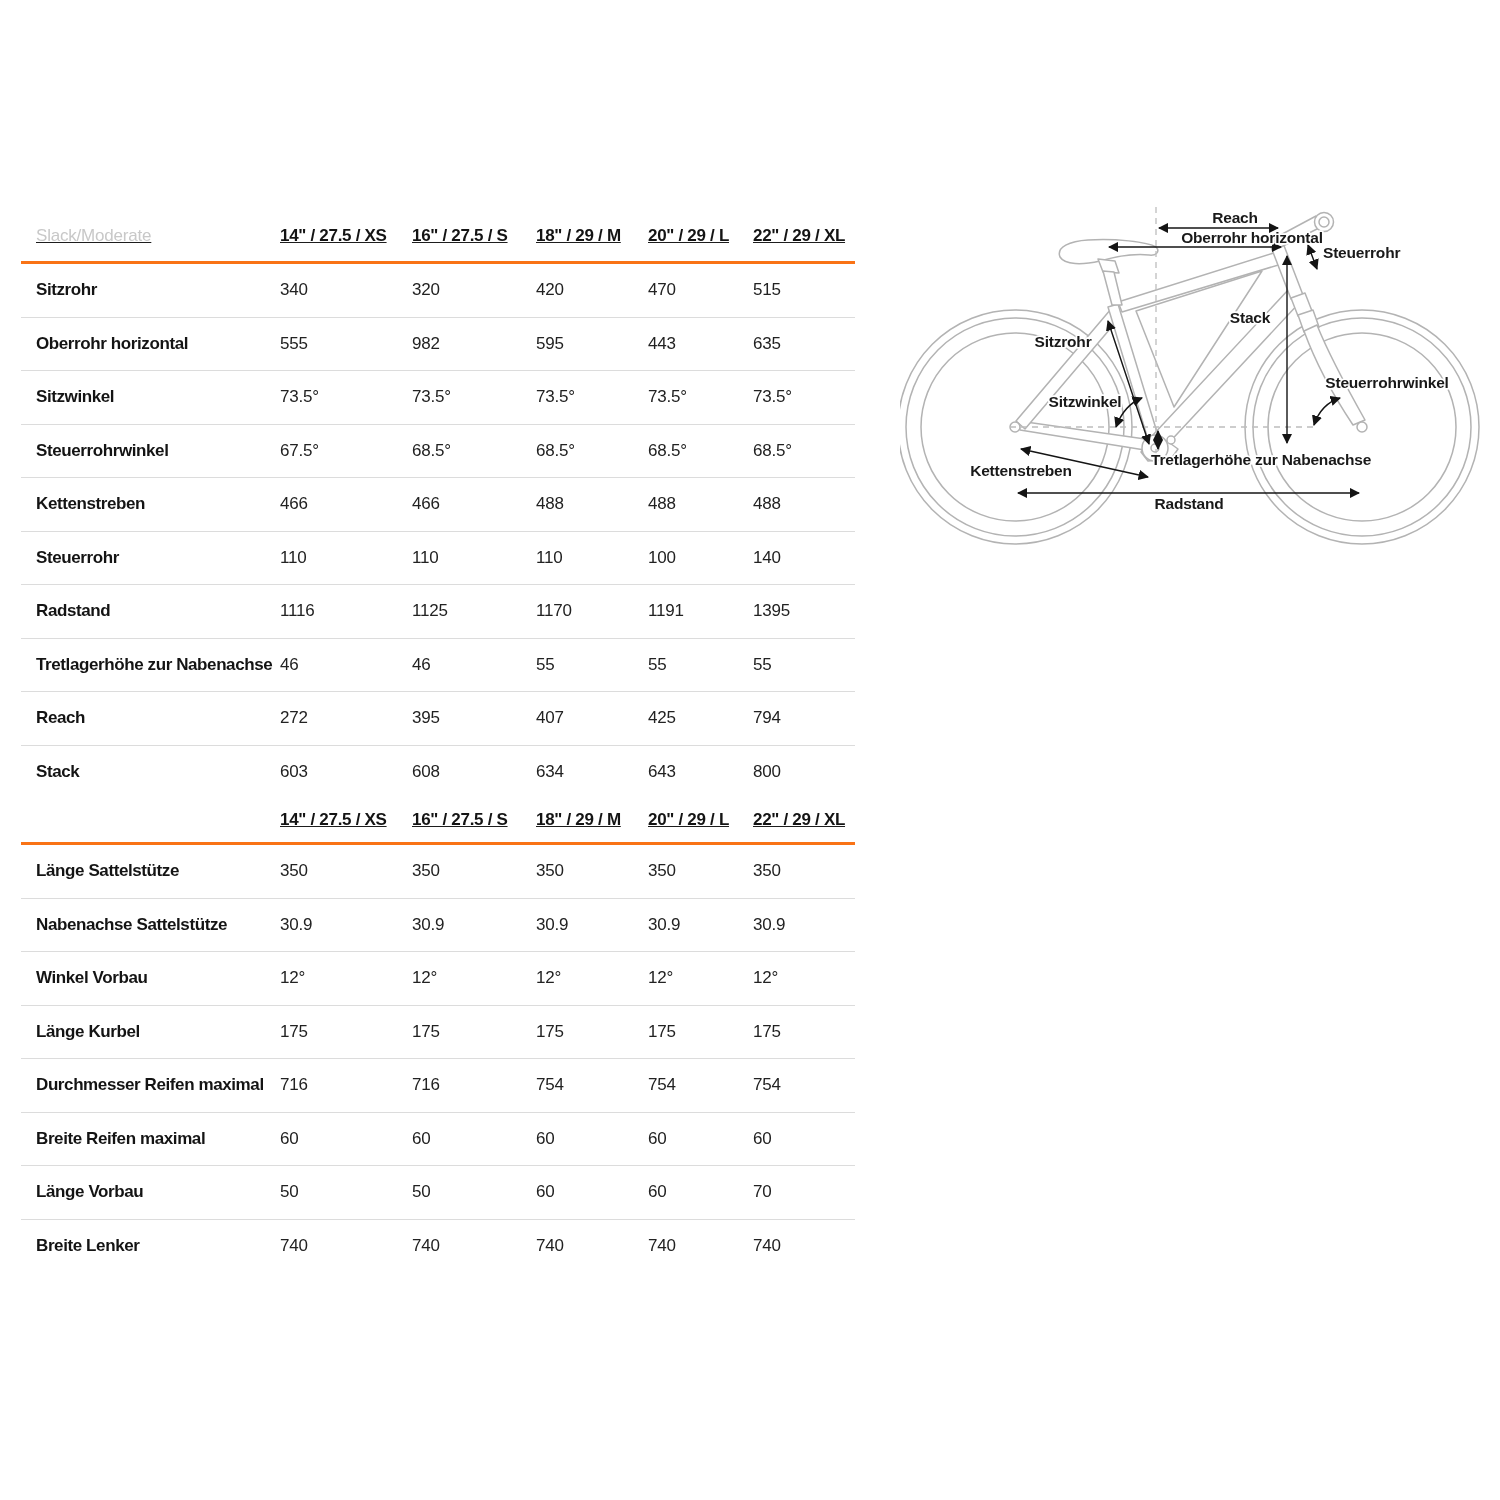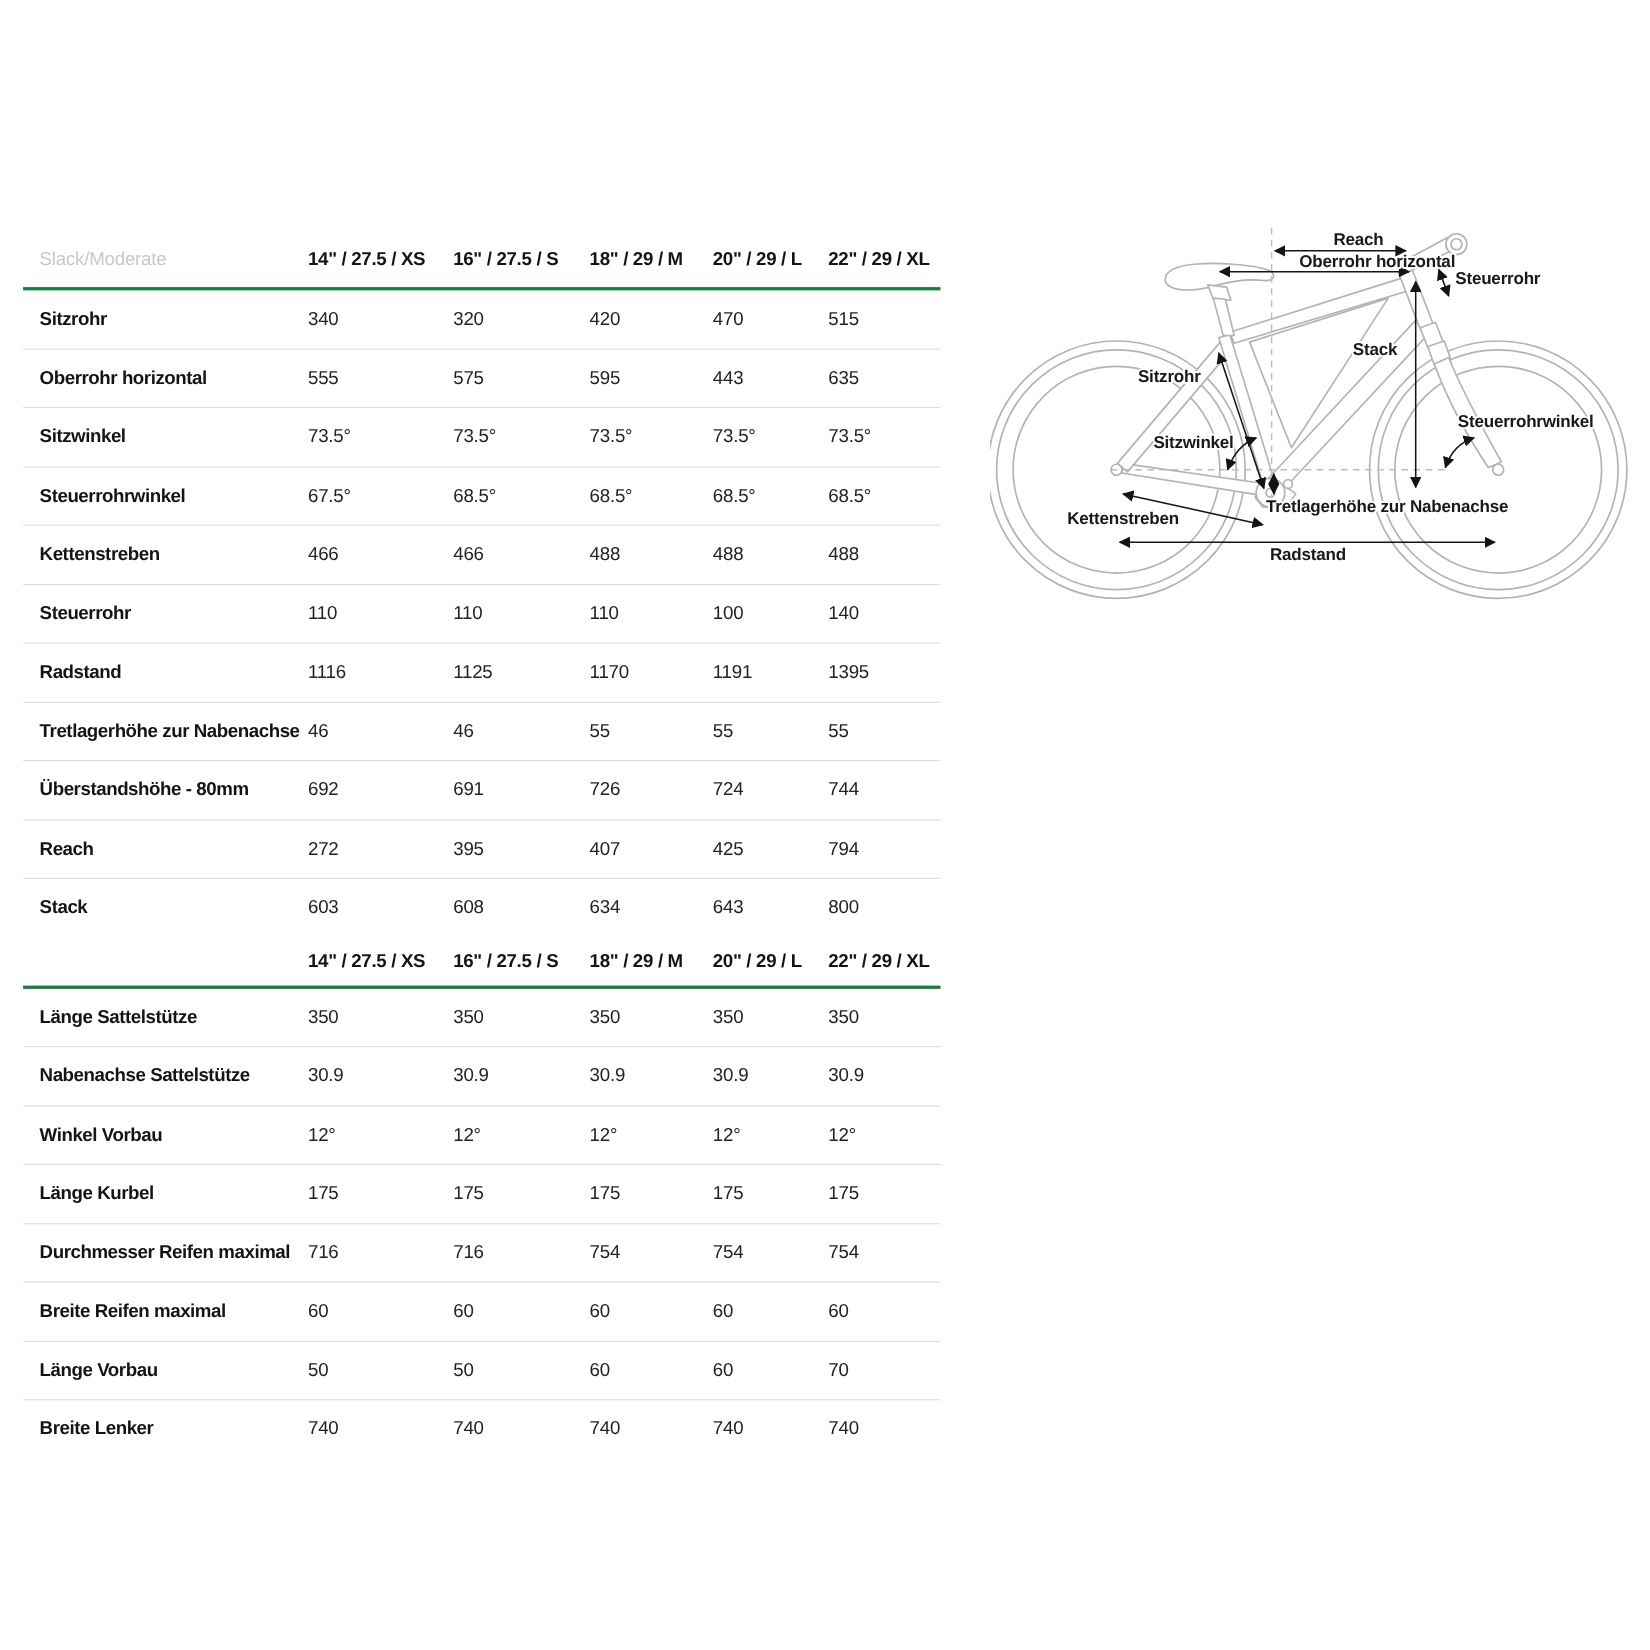--- a/index.html
+++ b/index.html
@@ -6,21 +6,21 @@
   body{
     width:1500px;height:1500px;position:relative;background:#ffffff;
     font-family:"Liberation Sans",sans-serif;color:#1d1d1d;overflow:hidden;
   }
   .geo-table{position:absolute;left:21px;top:210px;width:834px;}
   .thead,.trow{
     display:grid;
     grid-template-columns:259px 132px 124px 112px 105px 102px;
     align-items:center;
   }
-  .thead{height:51px;border-bottom:3px solid #15803d;}
+  .thead{height:51px;border-bottom:3px solid #f97316;text-decoration:underline;}
   .thead.second{height:44px;}
   .head-label{color:#c8c8c8;font-size:17px;padding-left:15px;letter-spacing:-0.2px;white-space:nowrap;}
   .col-head{font-size:17px;font-weight:600;letter-spacing:-0.3px;white-space:nowrap;color:#141414;}
   .trow{height:52.5px;border-bottom:1px solid #dcdcdc;font-size:17px;}
   .rows .trow:last-child{border-bottom:none;}
   .cell{white-space:nowrap;}
   .cell.label{font-weight:700;padding-left:15px;letter-spacing:-0.4px;color:#141414;}
   .cell.value{font-weight:400;letter-spacing:-0.2px;color:#222;}
   .diagram{position:absolute;left:900px;top:195px;width:600px;height:360px;}
   .bike{stroke:#b3b3b3;stroke-width:1.5;fill:none;stroke-linecap:round;stroke-linejoin:round;}
@@ -51,21 +51,21 @@
           <div class="cell label">Sitzrohr</div>
           <div class="cell value">340</div>
           <div class="cell value">320</div>
           <div class="cell value">420</div>
           <div class="cell value">470</div>
           <div class="cell value">515</div>
         </div>
         <div class="trow">
           <div class="cell label">Oberrohr horizontal</div>
           <div class="cell value">555</div>
-          <div class="cell value">575</div>
+          <div class="cell value">982</div>
           <div class="cell value">595</div>
           <div class="cell value">443</div>
           <div class="cell value">635</div>
         </div>
         <div class="trow">
           <div class="cell label">Sitzwinkel</div>
           <div class="cell value">73.5°</div>
           <div class="cell value">73.5°</div>
           <div class="cell value">73.5°</div>
           <div class="cell value">73.5°</div>
@@ -103,28 +103,20 @@
           <div class="cell value">1191</div>
           <div class="cell value">1395</div>
         </div>
         <div class="trow">
           <div class="cell label">Tretlagerhöhe zur Nabenachse</div>
           <div class="cell value">46</div>
           <div class="cell value">46</div>
           <div class="cell value">55</div>
           <div class="cell value">55</div>
           <div class="cell value">55</div>
-        </div>
-        <div class="trow">
-          <div class="cell label">Überstandshöhe - 80mm</div>
-          <div class="cell value">692</div>
-          <div class="cell value">691</div>
-          <div class="cell value">726</div>
-          <div class="cell value">724</div>
-          <div class="cell value">744</div>
         </div>
         <div class="trow">
           <div class="cell label">Reach</div>
           <div class="cell value">272</div>
           <div class="cell value">395</div>
           <div class="cell value">407</div>
           <div class="cell value">425</div>
           <div class="cell value">794</div>
         </div>
         <div class="trow">

